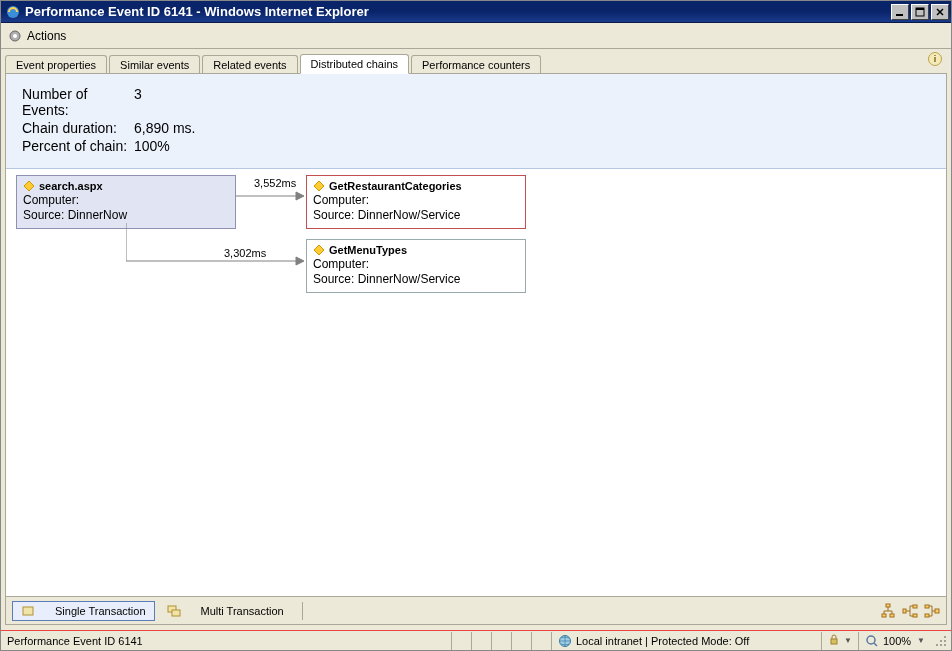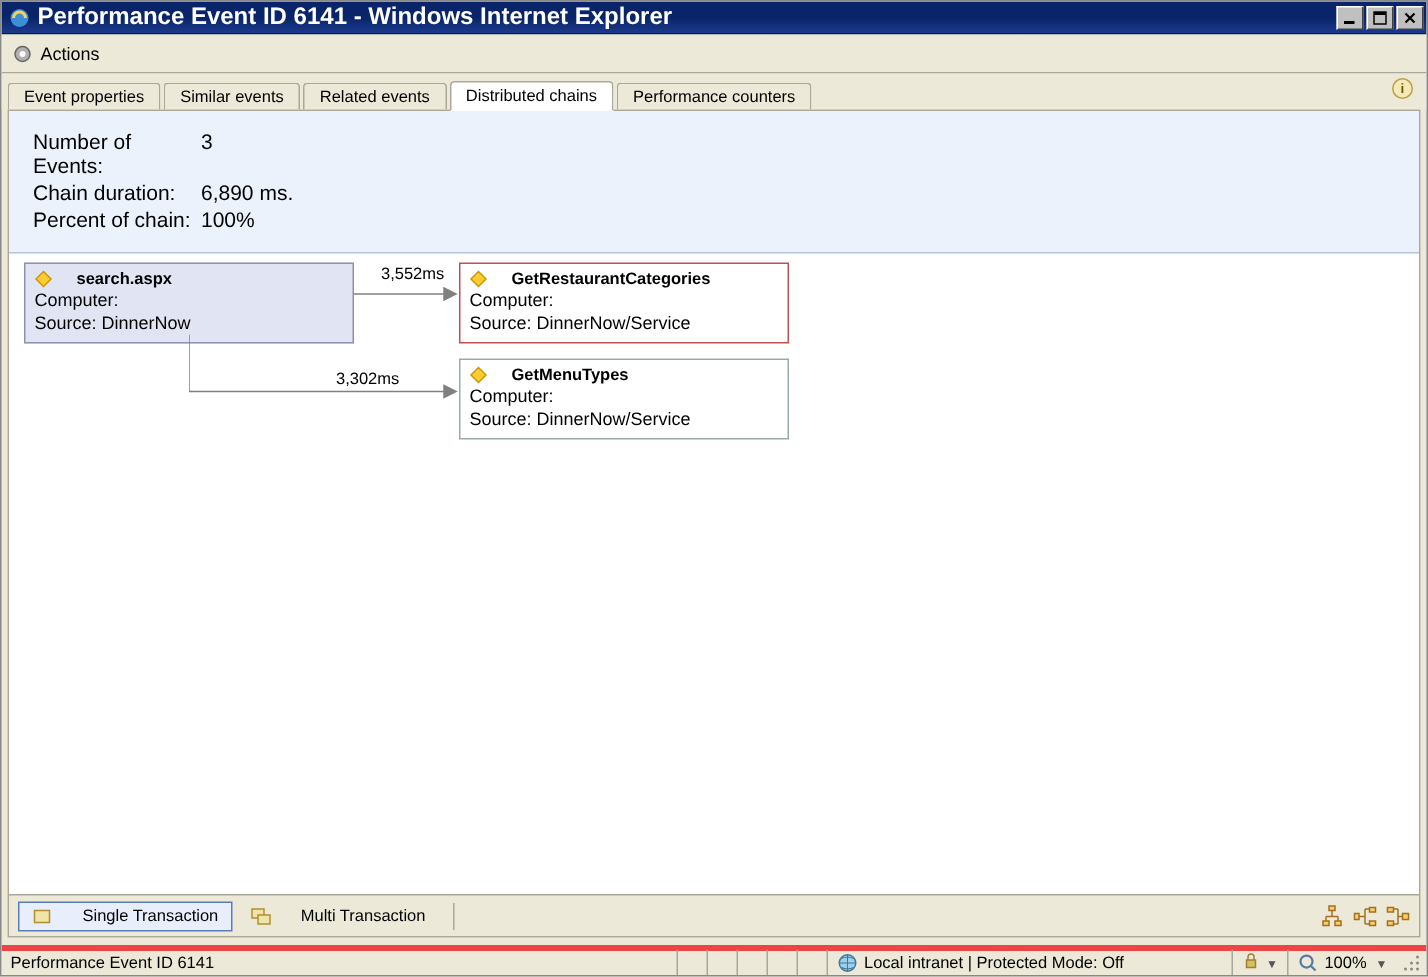--- a/index.html
+++ b/index.html
@@ -1,21 +1,21 @@
 <!DOCTYPE html>
 <html><head>
 <meta charset="utf-8">
 <style>
 * { box-sizing: border-box; margin: 0; padding: 0; }
 body { font-family: Tahoma, "Segoe UI", sans-serif; font-size: 11px; background: #ece9d8; width: 952px; height: 651px; overflow: hidden; border: 1px solid #888; position: relative; }
 
 
 .titlebar { background: linear-gradient(to bottom, #0a246a, #0a246a 50%, #1a3a8a); color: #fff; height: 22px; display: flex; align-items: center; padding: 0 2px 0 4px; border-bottom: 1px solid #0a1a4a; }
 .titlebar .ie-icon { width: 16px; height: 16px; margin-right: 4px; }
-.titlebar .title-text { font-weight: bold; font-size: 16px; flex: 1; }
+.titlebar .title-text { font-weight: bold; font-size: 13px; flex: 1; }
 .titlebar .winbtns { display: flex; gap: 0; }
 .titlebar .winbtn { width: 18px; height: 16px; background: #c0c0c0; border: 1px solid #fff; border-right-color: #404040; border-bottom-color: #404040; margin-left: 2px; display: flex; align-items: center; justify-content: center; font-family: "Segoe UI", sans-serif; font-size: 10px; color: #000; cursor: default; }
 
 
 .actionsbar { background: #ece9d8; height: 26px; border-bottom: 1px solid #aca899; display: flex; align-items: center; padding: 0 6px; }
 .actionsbar .gear-icon { width: 16px; height: 16px; margin-right: 4px; }
 .actionsbar .label { font-size: 12px; color: #000; }
 
 
 .tabstrip-wrap { background: #ece9d8; padding: 2px 4px 0 4px; position: relative; }
@@ -31,40 +31,40 @@
 .summary { background: #ecf2fc; border-bottom: 1px solid #b5c7e3; padding: 12px 16px; }
 .summary-row { display: flex; margin-bottom: 2px; font-size: 14px; color: #000; }
 .summary-row .lbl { width: 112px; }
 .summary-row .val { }
 
 
 .diagram { position: relative; padding: 14px 10px; height: 400px; }
 .node { position: absolute; border: 1px solid #9aa; background: #fff; width: 220px; padding: 4px 6px 6px 6px; }
 .node.root { background: #e1e4f2; border-color: #9090b0; }
 .node.hot { border-color: #c05050; }
-.node-title { font-weight: bold; font-size: 11px; color: #000; display: flex; align-items: center; gap: 16px; }
+.node-title { font-weight: bold; font-size: 11px; color: #000; display: flex; align-items: center; gap: 4px; }
 .node-title .node-icon { width: 12px; height: 12px; }
 .node-line { font-size: 12px; color: #000; margin-top: 1px; }
 .edge-label { position: absolute; font-size: 11px; color: #000; }
 
 
 .arrow { position: absolute; }
 .arrow line, .arrow path { stroke: #808080; stroke-width: 1; fill: none; }
 .arrow .head { fill: #808080; stroke: #808080; }
 
 
 .bottom-buttons { position: absolute; bottom: 0; left: 0; right: 0; height: 28px; background: #ece9d8; border-top: 1px solid #aca899; display: flex; align-items: center; padding: 0 6px; }
 .bbtn { background: #fff; border: 1px solid #aca899; padding: 2px 8px; display: flex; align-items: center; gap: 20px; font-size: 11px; margin-right: 4px; cursor: default; }
 .bbtn.pressed { background: #e8eefb; border-color: #5a7db8; }
 .bbtn .bicon { width: 14px; height: 14px; }
 .bottom-right-icons { margin-left: auto; display: flex; gap: 6px; }
 .bottom-right-icons .ticon { width: 16px; height: 16px; display: flex; align-items: center; justify-content: center; }
 
 
-.statusbar { position: absolute; bottom: 0; left: 0; right: 0; height: 20px; background: #ece9d8; border-top: 4px solid #ef4444; display: flex; align-items: center; font-size: 11px; padding: 0; }
+.statusbar { position: absolute; bottom: 0; left: 0; right: 0; height: 20px; background: #ece9d8; border-top: 1px solid #ef4444; display: flex; align-items: center; font-size: 11px; padding: 0; }
 .statusbar .cell { border-left: 1px solid #aca899; height: 18px; display: flex; align-items: center; padding: 0 6px; }
 .statusbar .cell.first { border-left: none; flex: 0 0 450px; }
 .statusbar .cell.spacer { width: 20px; padding: 0; }
 .statusbar .zone { display: flex; align-items: center; gap: 4px; }
 .statusbar .globe-icon { width: 14px; height: 14px; }
 .statusbar .lock-icon { width: 14px; height: 14px; }
 .statusbar .zoom { display: flex; align-items: center; gap: 4px; }
 .statusbar .grip { width: 16px; height: 16px; }
 
 .dd { font-size: 8px; color: #555; margin-left: 2px; }

